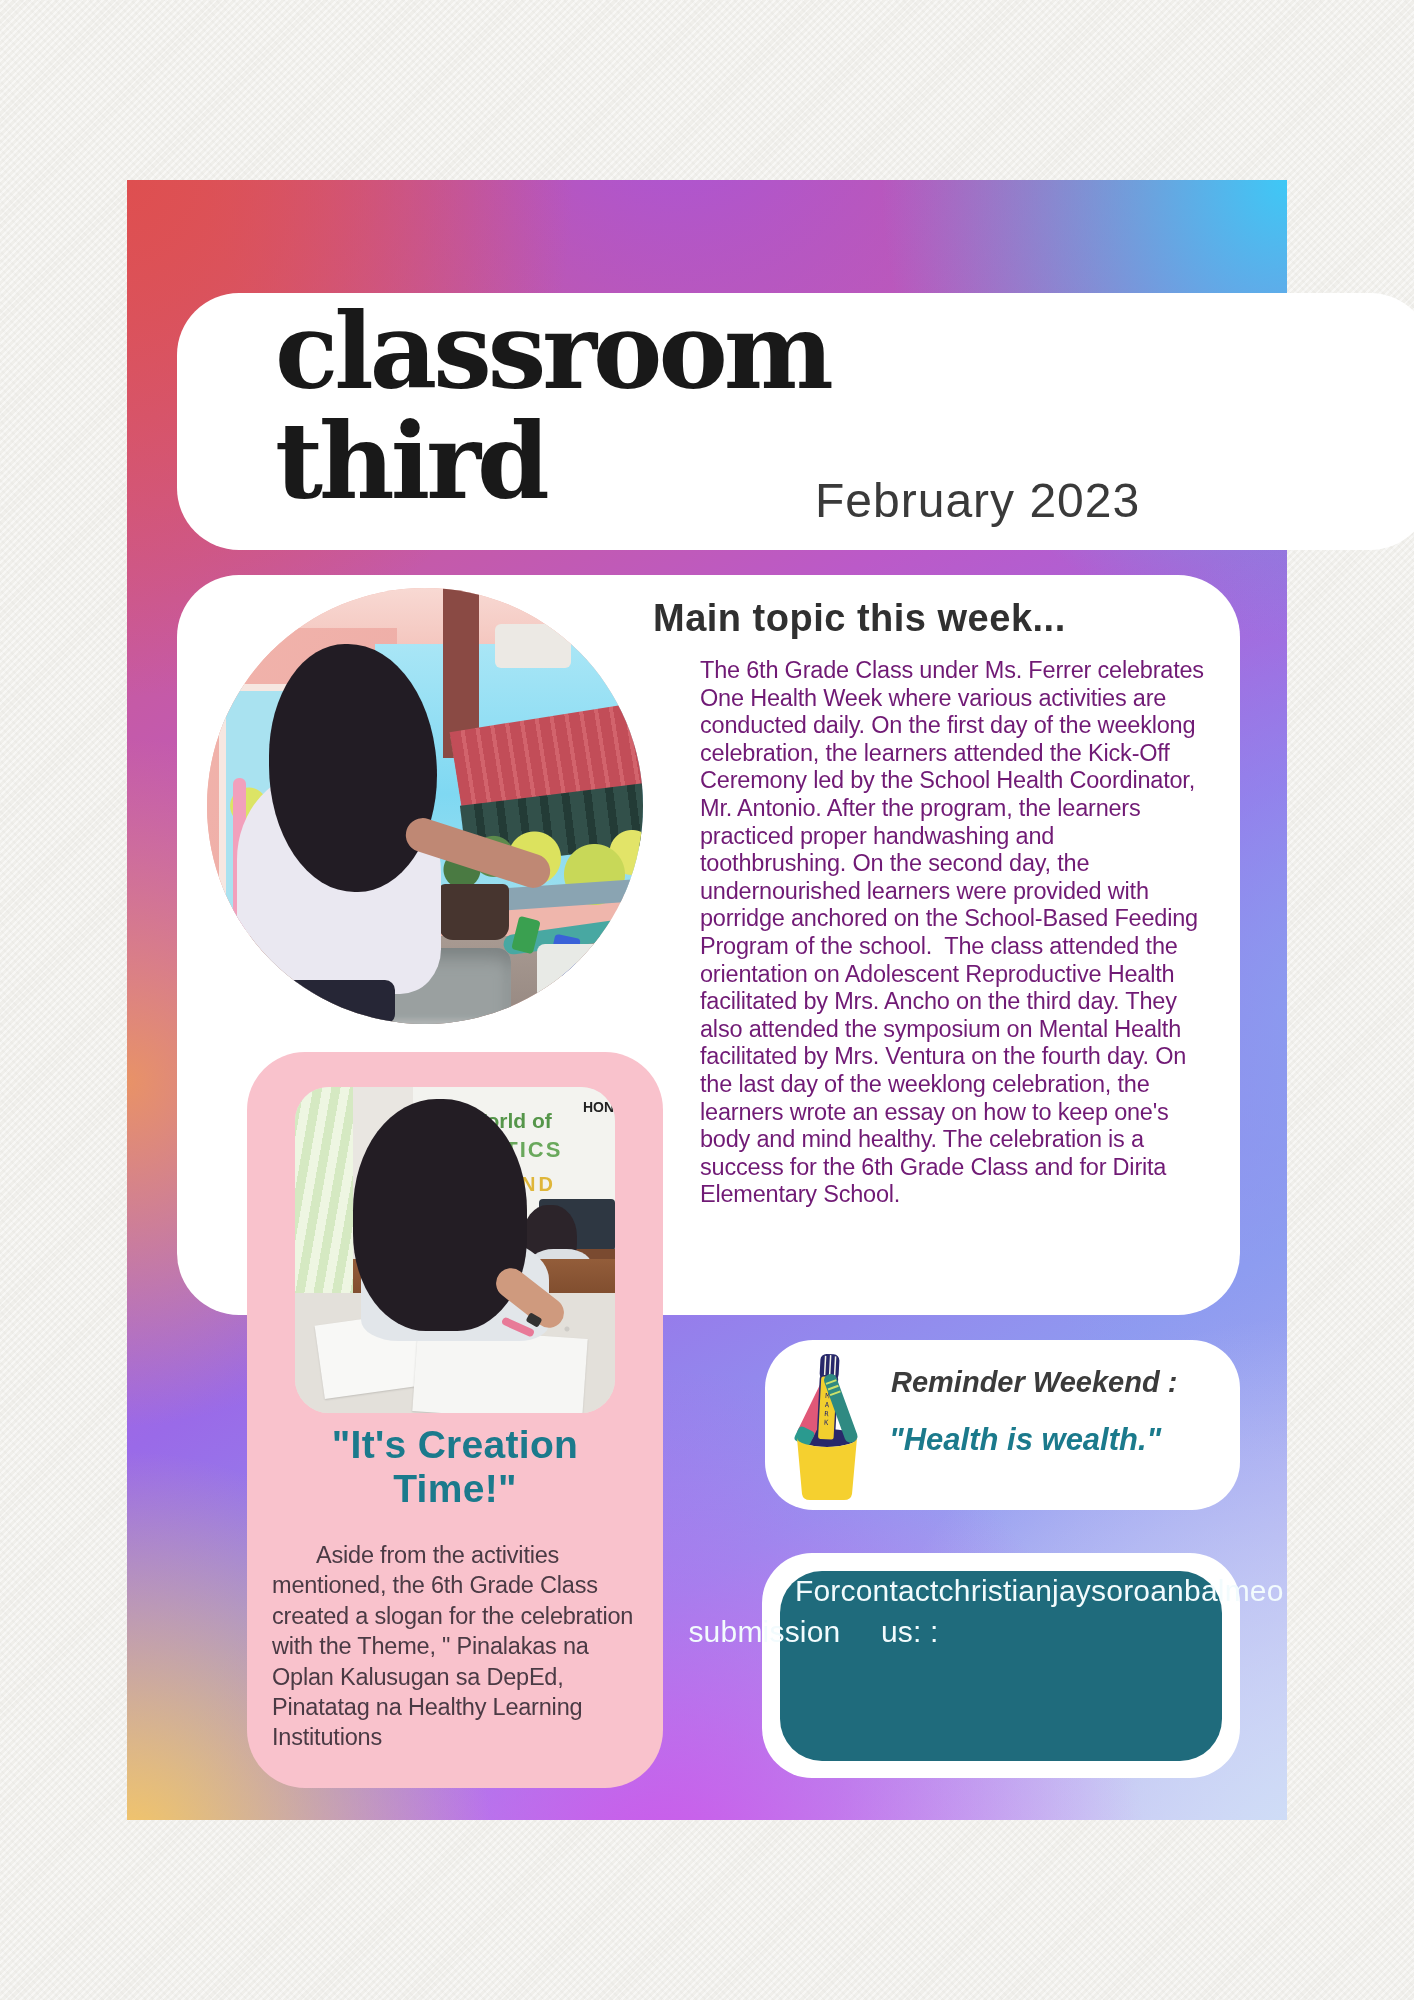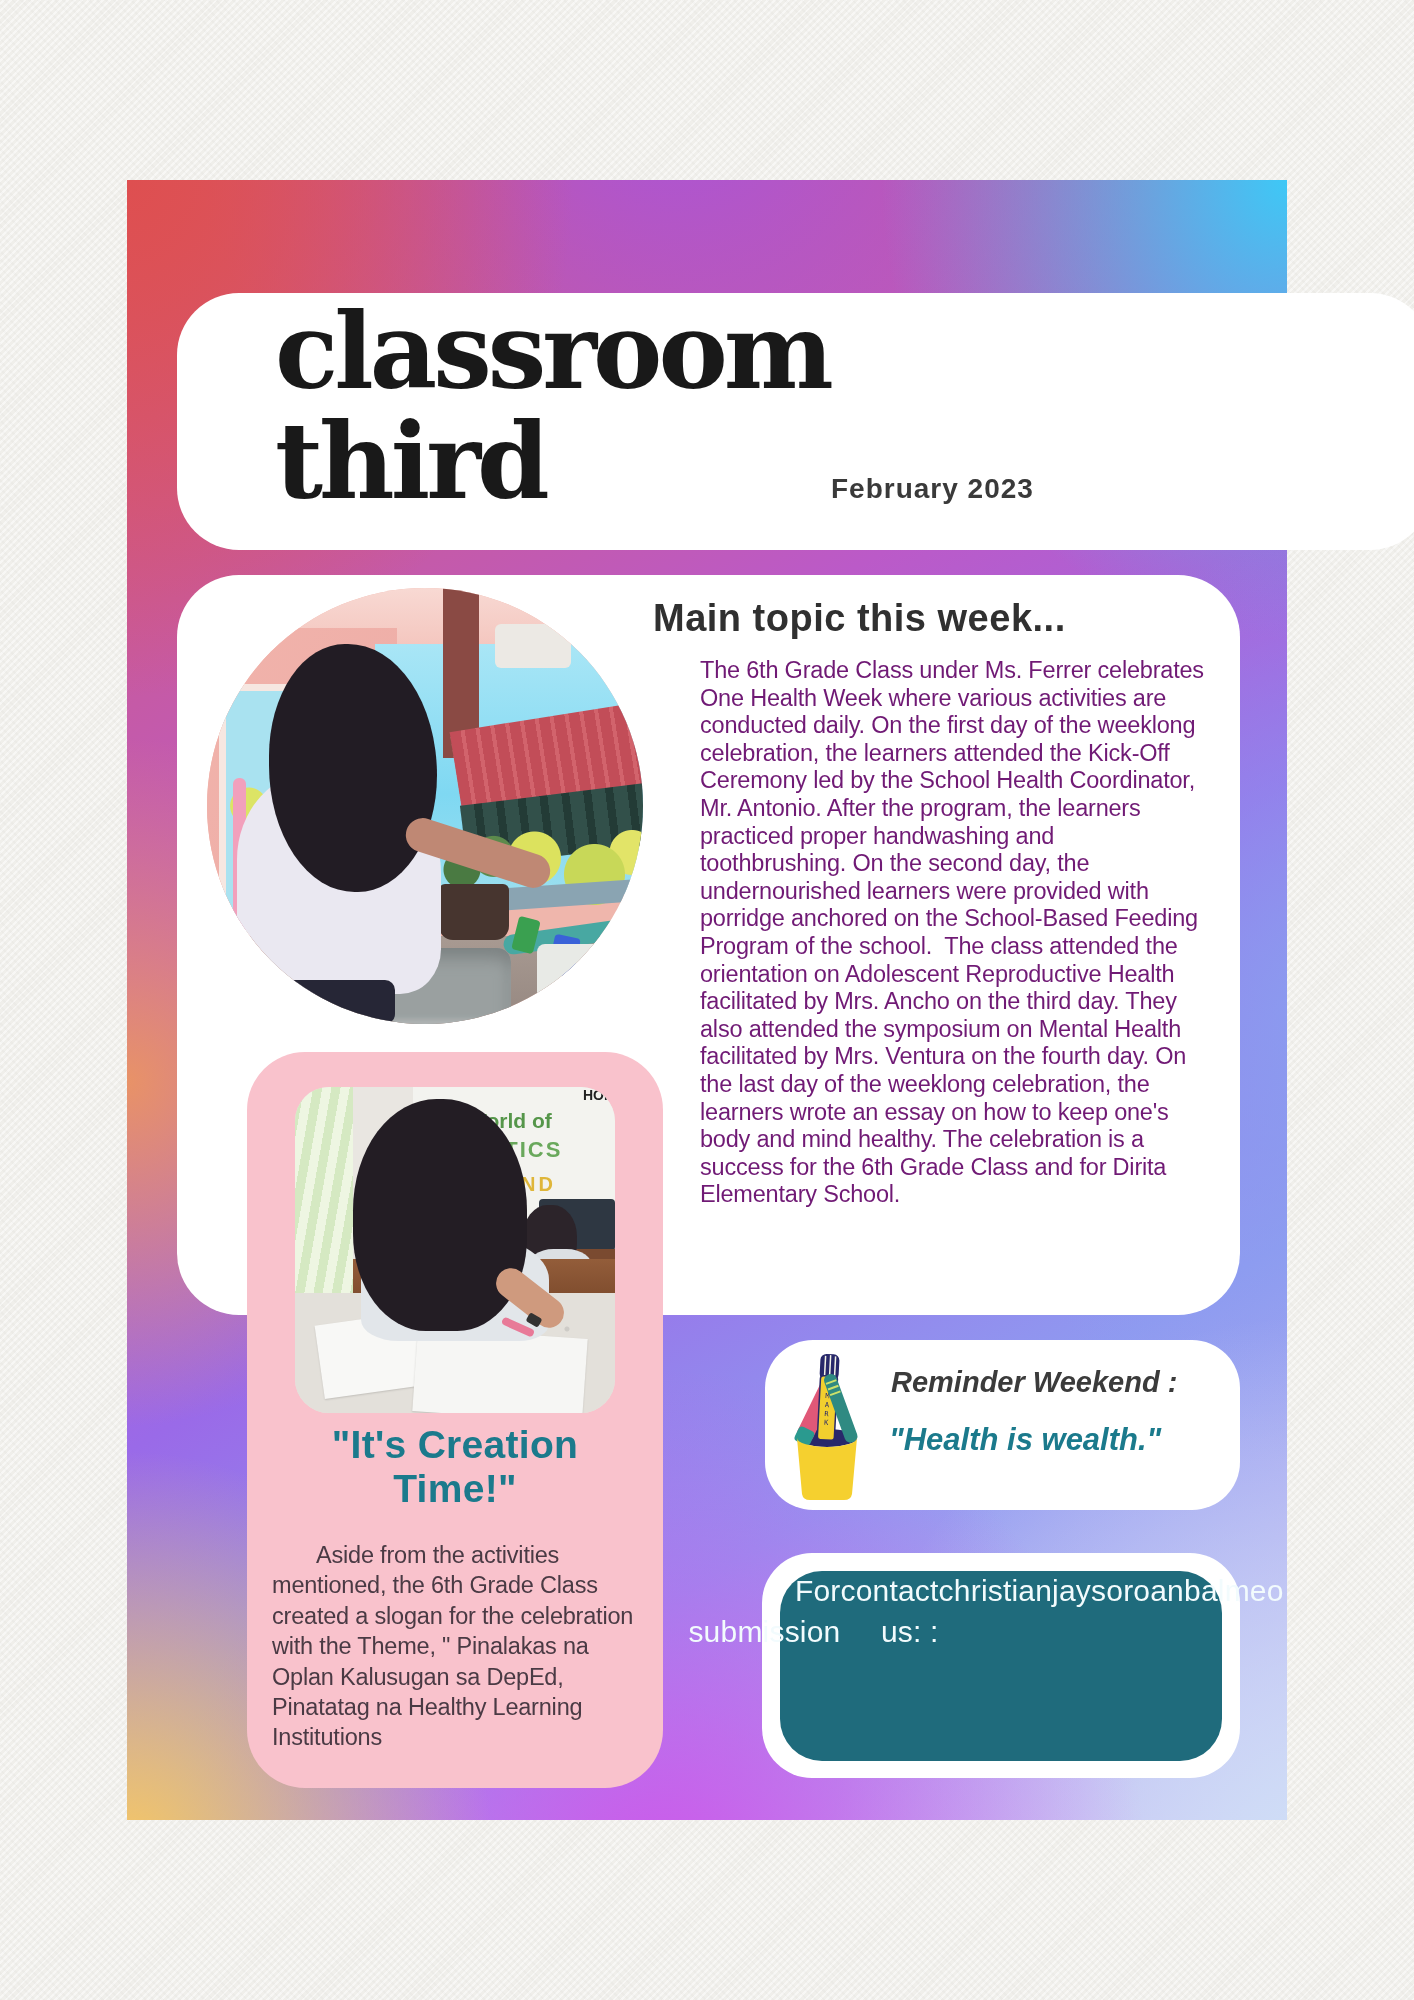--- a/index.html
+++ b/index.html
@@ -33,21 +33,21 @@
   
   .header-card{left:177px;top:293px;width:1255px;height:257px;}
   .title{
     position:absolute;left:98px;top:4px;
     font-family:"DejaVu Serif","Liberation Serif",serif;
     font-weight:700;color:#191919;font-size:104px;line-height:1.06;
     letter-spacing:-4px;
   }
   .date{
     position:absolute;left:638px;top:180px;
-    font-size:28px;font-weight:700;color:#3a3a3a;letter-spacing:1px;margin-left:16px;
+    font-size:48px;font-weight:400;color:#3a3a3a;letter-spacing:1px;
   }
 
   
   .main-card{left:177px;top:575px;width:1063px;height:740px;}
   .main-heading{
     position:absolute;left:476px;top:22px;
     font-size:38px;font-weight:800;color:#303030;letter-spacing:0.5px;
   }
   .main-body{
     position:absolute;left:523px;top:82px;width:505px;
@@ -98,21 +98,21 @@
 
   
   .photo2{left:48px;top:35px;width:320px;height:326px;border-radius:34px;overflow:hidden;background:#e9e6e1;}
   .p2{position:absolute;}
   .p2-curtain{left:0;top:0;width:58px;height:210px;
     background:repeating-linear-gradient(100deg,#d5e9c2 0 9px,#eef6e2 9px 18px);}
   .p2-board{left:118px;top:0;width:202px;height:148px;background:#f3f3ef;}
   .p2-wtext1{left:172px;top:22px;font-size:21px;font-weight:700;color:#55964a;font-family:"Liberation Sans",sans-serif;}
   .p2-wtext2{left:156px;top:50px;font-size:22px;font-weight:800;color:#69a85c;letter-spacing:2px;}
   .p2-wtext3{left:190px;top:86px;font-size:20px;font-weight:800;color:#dfb63a;letter-spacing:3px;}
-  .p2-wtext4{left:288px;top:0;font-size:14px;font-weight:700;color:#222;}
+  .p2-wtext4{left:288px;top:12px;font-size:14px;font-weight:700;color:#222;}
   .p2-equip{left:244px;top:112px;width:76px;height:52px;background:#2e3742;border-radius:4px;}
   .p2-shelf{left:238px;top:162px;width:82px;height:18px;background:#7a4a30;}
   .p2-desk{left:58px;top:172px;width:262px;height:44px;background:linear-gradient(180deg,#935d3a,#7c4a2c);}
   .p2-girl2-hair{left:228px;top:118px;width:54px;height:70px;background:#2c242a;border-radius:45%;}
   .p2-girl2-shirt{left:232px;top:162px;width:66px;height:48px;background:#dce0e4;border-radius:40% 40% 10% 10%;}
   .p2-cloth{left:0;top:206px;width:320px;height:120px;background:#e3e0da;
     background-image:radial-gradient(circle at 20% 40%, rgba(120,120,120,0.25) 2px, transparent 3px),radial-gradient(circle at 60% 70%, rgba(120,120,120,0.2) 2px, transparent 3px),radial-gradient(circle at 85% 30%, rgba(120,120,120,0.2) 2px, transparent 3px);}
   .p2-paper1{left:24px;top:228px;width:150px;height:74px;background:#f8f8f6;transform:rotate(-8deg);box-shadow:0 1px 2px rgba(0,0,0,0.15);}
   .p2-paper2{left:120px;top:246px;width:170px;height:84px;background:#f6f6f4;transform:rotate(4deg);box-shadow:0 1px 2px rgba(0,0,0,0.15);}
   .p2-book{left:92px;top:248px;width:64px;height:12px;background:#c04848;transform:rotate(-8deg);}

